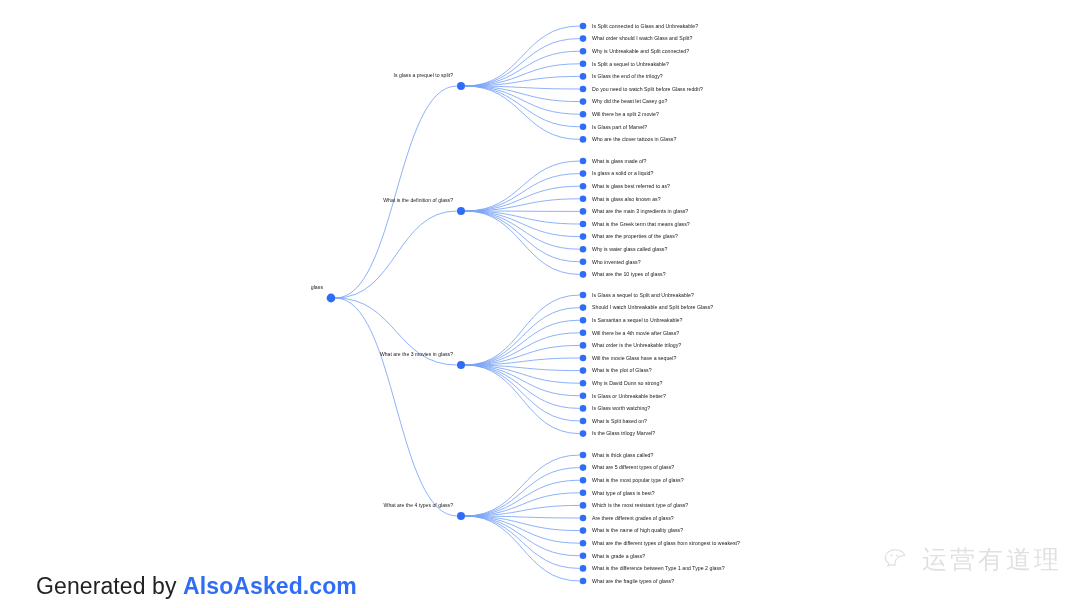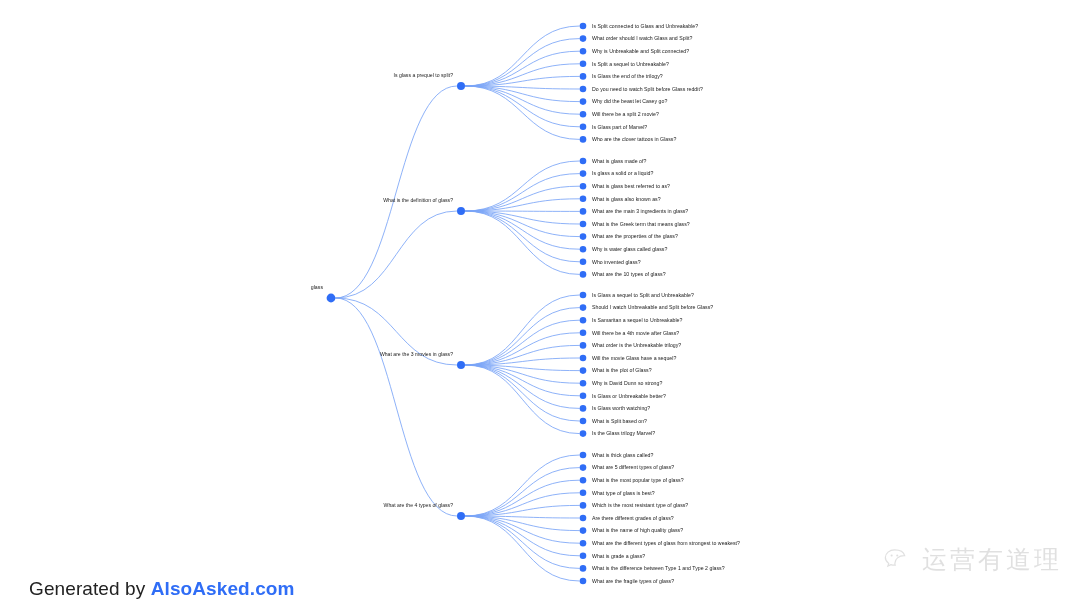--- a/index.html
+++ b/index.html
@@ -15,22 +15,22 @@
   .node-label{
     font-family:"Liberation Sans", sans-serif;
     font-size:5.1px;fill:#1a1a1a;letter-spacing:.02px;
   }
   .node-label.leaf{font-size:5.2px;}
   .node-label.root{font-size:5.2px;}
   .node-label.branch{font-size:5.1px;}
 
   
   #footer-brand{
-    position:absolute;left:29px;bottom:8px;
-    font-size:19px;color:#222;letter-spacing:.1px;
+    position:absolute;left:36px;bottom:8px;
+    font-size:23px;color:#222;letter-spacing:.1px;
     white-space:nowrap;
   }
   #footer-brand .brand-link{color:#2f6df6;font-weight:bold;}
   #footer-brand .brand-prefix{font-weight:400;}
 
   
   #watermark{
     position:absolute;right:18px;bottom:32px;
     display:flex;align-items:center;gap:9px;
     opacity:.30;pointer-events:none;user-select:none;

